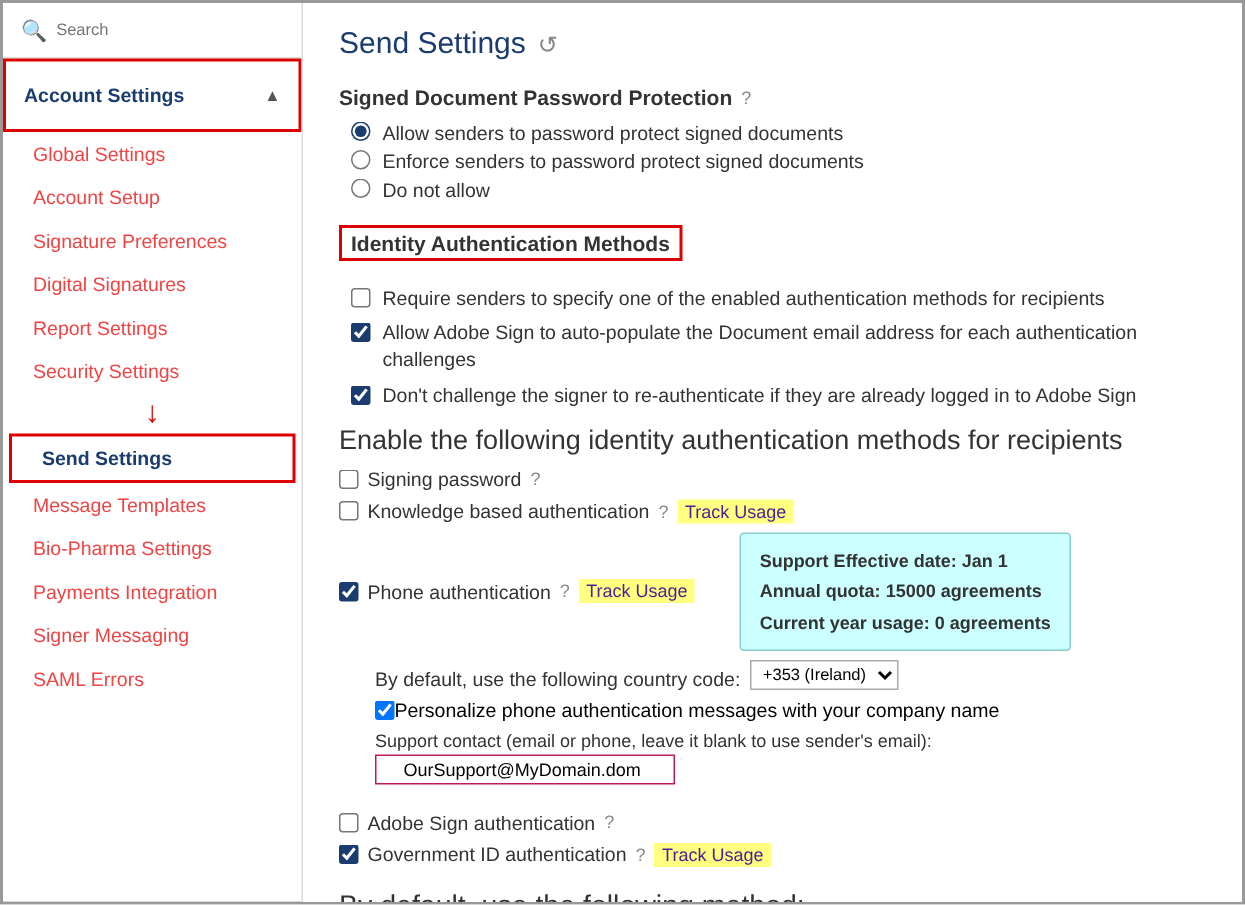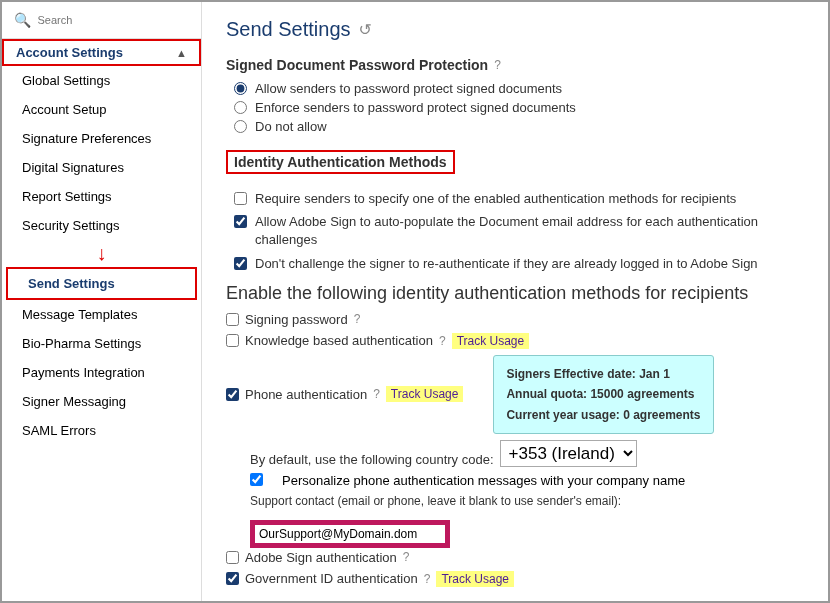--- a/index.html
+++ b/index.html
@@ -7,60 +7,60 @@
     .window { width: 830px; height: 603px; background: #fff; border: 2px solid #999; display: flex; flex-direction: column; overflow: hidden; }
     .window-inner { display: flex; flex: 1; overflow: hidden; }
 
     
     .sidebar { width: 200px; border-right: 1px solid #ddd; display: flex; flex-direction: column; overflow-y: auto; background: #fff; }
     .search-bar { padding: 10px 12px; border-bottom: 1px solid #ddd; display: flex; align-items: center; gap: 6px; }
     .search-bar input { border: none; outline: none; font-size: 11px; width: 100%; background: transparent; }
     .search-icon-char { color: #888; font-size: 14px; }
 
     .sidebar-section { border: 2px solid #d00; margin: 0; }
-    .sidebar-section-header { display: flex; align-items: center; justify-content: space-between; padding: 4px 12px; font-weight: bold; font-size: 13px; color: #1a3c6e; cursor: pointer; }
+    .sidebar-section-header { display: flex; align-items: center; justify-content: space-between; padding: 15px 12px; font-weight: bold; font-size: 13px; color: #1a3c6e; cursor: pointer; }
     .sidebar-section-header .chevron { font-size: 11px; color: #555; }
 
-    .sidebar-item { padding: 7px 12px 7px 20px; font-size: 13px; color: #000000; cursor: pointer; }
+    .sidebar-item { padding: 7px 12px 7px 20px; font-size: 13px; color: #ef4444; cursor: pointer; }
     .sidebar-item.active { color: #1a3c6e; font-weight: bold; border: 2px solid #d00; margin: 0 4px; background: #fff; }
     .sidebar-arrow { text-align: center; color: #d00; font-size: 20px; padding: 2px 0; }
 
     
     .main { flex: 1; overflow-y: auto; padding: 16px 24px; background: #fff; }
     .main-title { font-size: 20px; color: #1a3c6e; font-weight: normal; margin-bottom: 16px; display: flex; align-items: center; gap: 8px; }
     .refresh-icon { color: #888; font-size: 16px; cursor: pointer; }
 
     .section { margin-bottom: 16px; }
     .section-title { font-size: 14px; font-weight: bold; color: #333; margin-bottom: 8px; display: flex; align-items: center; gap: 6px; }
     .section-title.highlighted { border: 2px solid #d00; display: inline-flex; padding: 2px 6px; justify-content: center; }
 
     .radio-group { margin-left: 8px; }
-    .radio-item { display: flex; align-items: center; gap: 8px; margin-bottom: 4px; font-size: 13px; color: #333; }
+    .radio-item { display: flex; align-items: flex-start; gap: 8px; margin-bottom: 4px; font-size: 13px; color: #333; }
     .radio-item input[type=radio] { accent-color: #1a3c6e; }
 
     .checkbox-group { margin-left: 8px; }
     .checkbox-item { display: flex; align-items: flex-start; gap: 8px; margin-bottom: 5px; font-size: 13px; color: #333; line-height: 1.4; }
     .checkbox-item input[type=checkbox] { margin-top: 2px; accent-color: #1a3c6e; }
 
     .auth-methods { margin-top: 10px; }
     .auth-method-label { font-size: 18px; color: #333; margin-bottom: 8px; }
 
     .auth-item { display: flex; align-items: center; gap: 6px; margin-bottom: 6px; font-size: 13px; color: #333; flex-wrap: wrap; }
     .auth-item input[type=checkbox] { accent-color: #1a3c6e; }
 
     .help-icon { color: #888; font-size: 12px; cursor: pointer; background: none; border: none; }
     .track-usage { background: #ffff80; border: none; font-size: 12px; color: #4c1d95; cursor: pointer; padding: 1px 5px; }
 
     .sub-option { margin-left: 24px; margin-bottom: 6px; font-size: 13px; color: #333; display: flex; align-items: flex-end; gap: 6px; flex-wrap: wrap; }
-    .country-select { font-size: 17px; border: 1px solid #aaa; padding: 2px 4px; background: #fff; }
-
-    .support-line { margin-left: 24px; margin-bottom: 2px; font-size: 12px; color: #333; display: flex; gap: 12px; flex-wrap: wrap; }
-    .support-input { border: 5px solid #be185d; font-size: 12px; padding: 2px 4px; width: 200px; }
-
-    .checkbox-sub { margin-left: 24px; margin-bottom: 6px; display: flex; align-items: flex-start; gap: 19px; font-size: 13px; }
+    .country-select { font-size: 11px; border: 1px solid #aaa; padding: 2px 4px; background: #fff; }
+
+    .support-line { margin-left: 24px; margin-bottom: 18px; font-size: 12px; color: #333; display: flex; gap: 2px; flex-wrap: wrap; }
+    .support-input { border: 1px solid #be185d; font-size: 12px; padding: 2px 18px; width: 200px; }
+
+    .checkbox-sub { margin-left: 24px; margin-bottom: 6px; display: flex; align-items: center; gap: 0; font-size: 13px; }
 
     .default-method { margin-top: 14px; }
     .default-method-label { font-size: 19px; color: #333; margin-bottom: 6px; }
 
     
     .tooltip-box { background: #ccffff; border: 1px solid #88cccc; padding: 8px 12px; font-size: 12px; color: #333; border-radius: 3px; margin-left: 10px; min-width: 200px; line-height: 1.7; }
     .tooltip-box span { font-weight: bold; }
 
     
     .track-usage-container { position: relative; display: inline-flex; align-items: center; }
@@ -161,21 +161,21 @@
 
           <div class="auth-item">
             <input type="checkbox" checked="" style="">
             <span>Phone authentication</span>
             <button class="help-icon">?</button>
             <div class="track-usage-container">
               <button class="track-usage">Track Usage</button>
 
               <div class="tooltip-box" style="margin-left:30px; position:relative; top:0;">
                 <div>
-                  <span>Signers Effective date:</span> <span>Jan 1</span>
+                  <span>Support Effective date:</span> <span>Jan 1</span>
                 </div>
                 <div>
                   <span>Annual quota:</span> <span>15000 agreements</span>
                 </div>
                 <div>
                   <span>Current year usage:</span> <span>0 agreements</span>
                 </div>
               </div>
             </div>
           </div>

